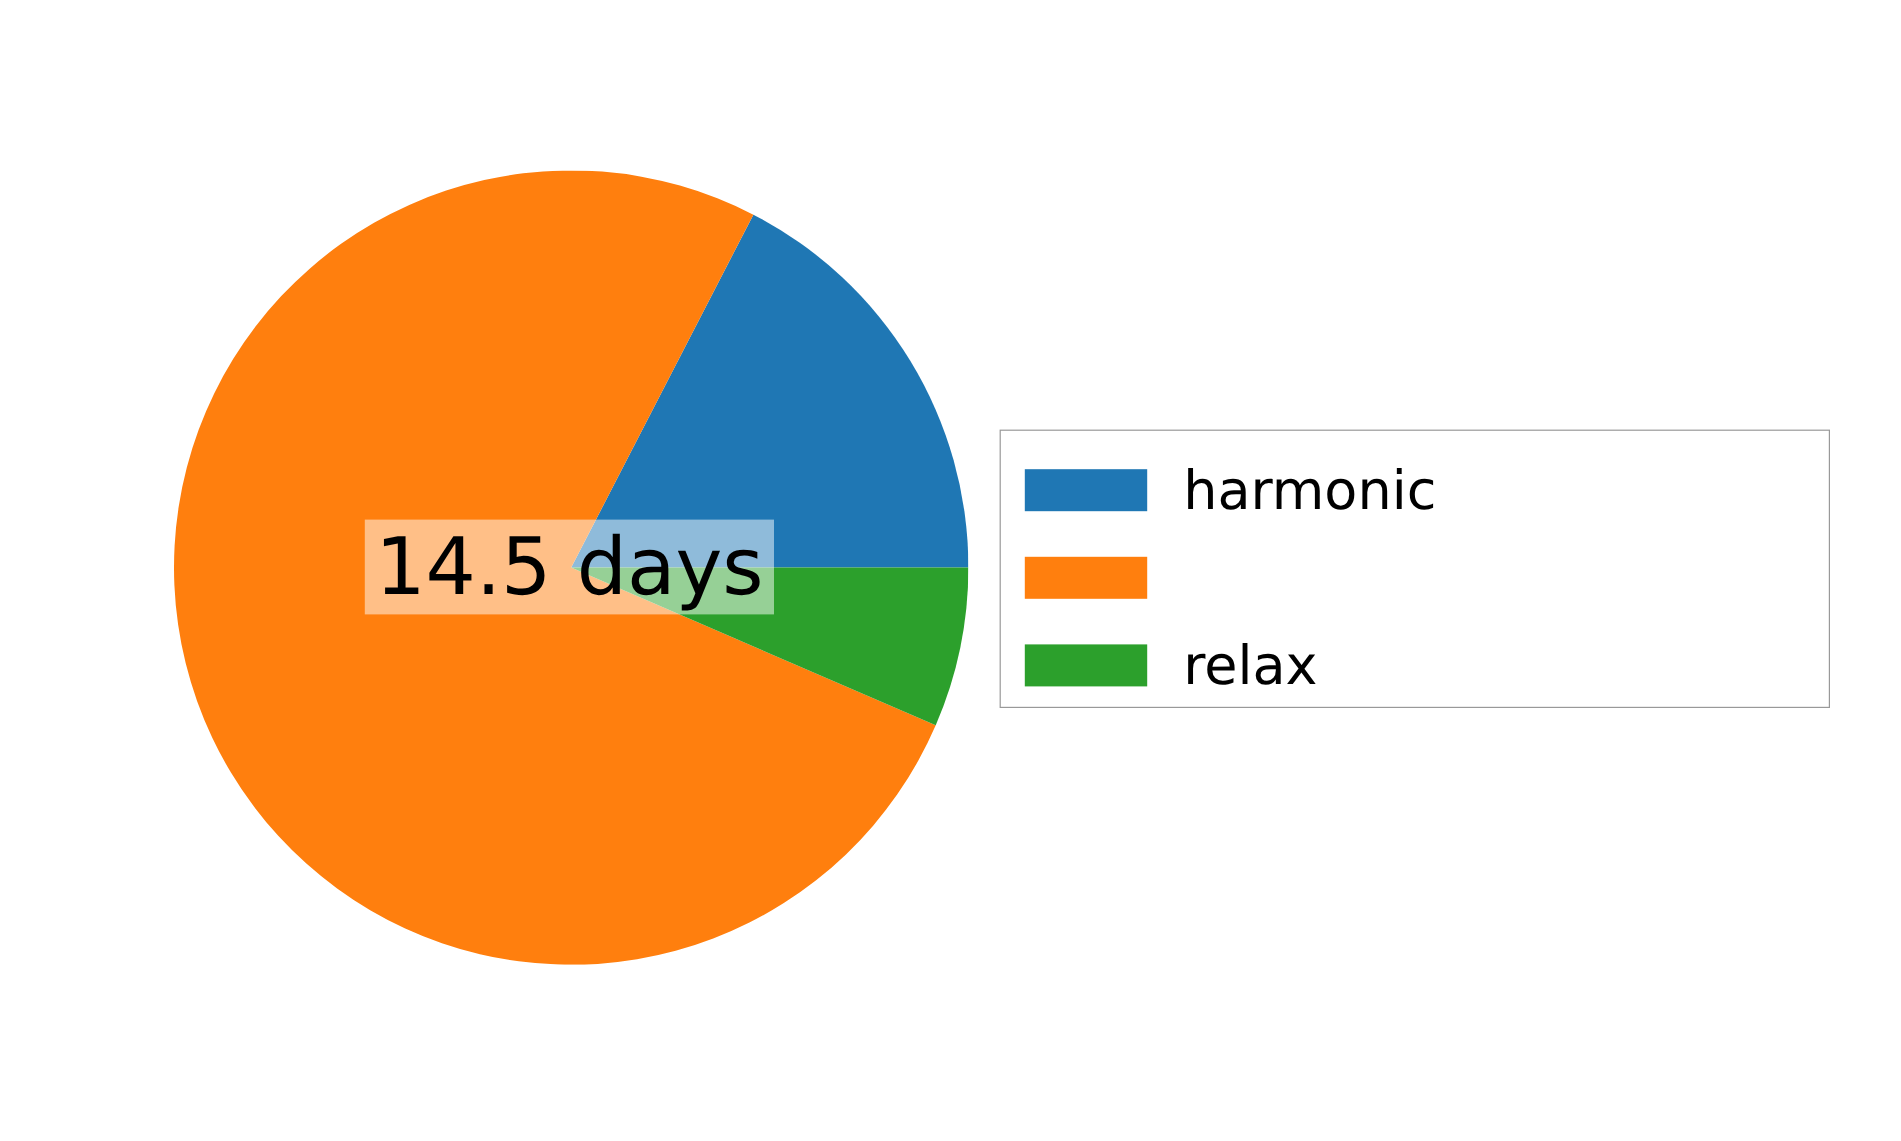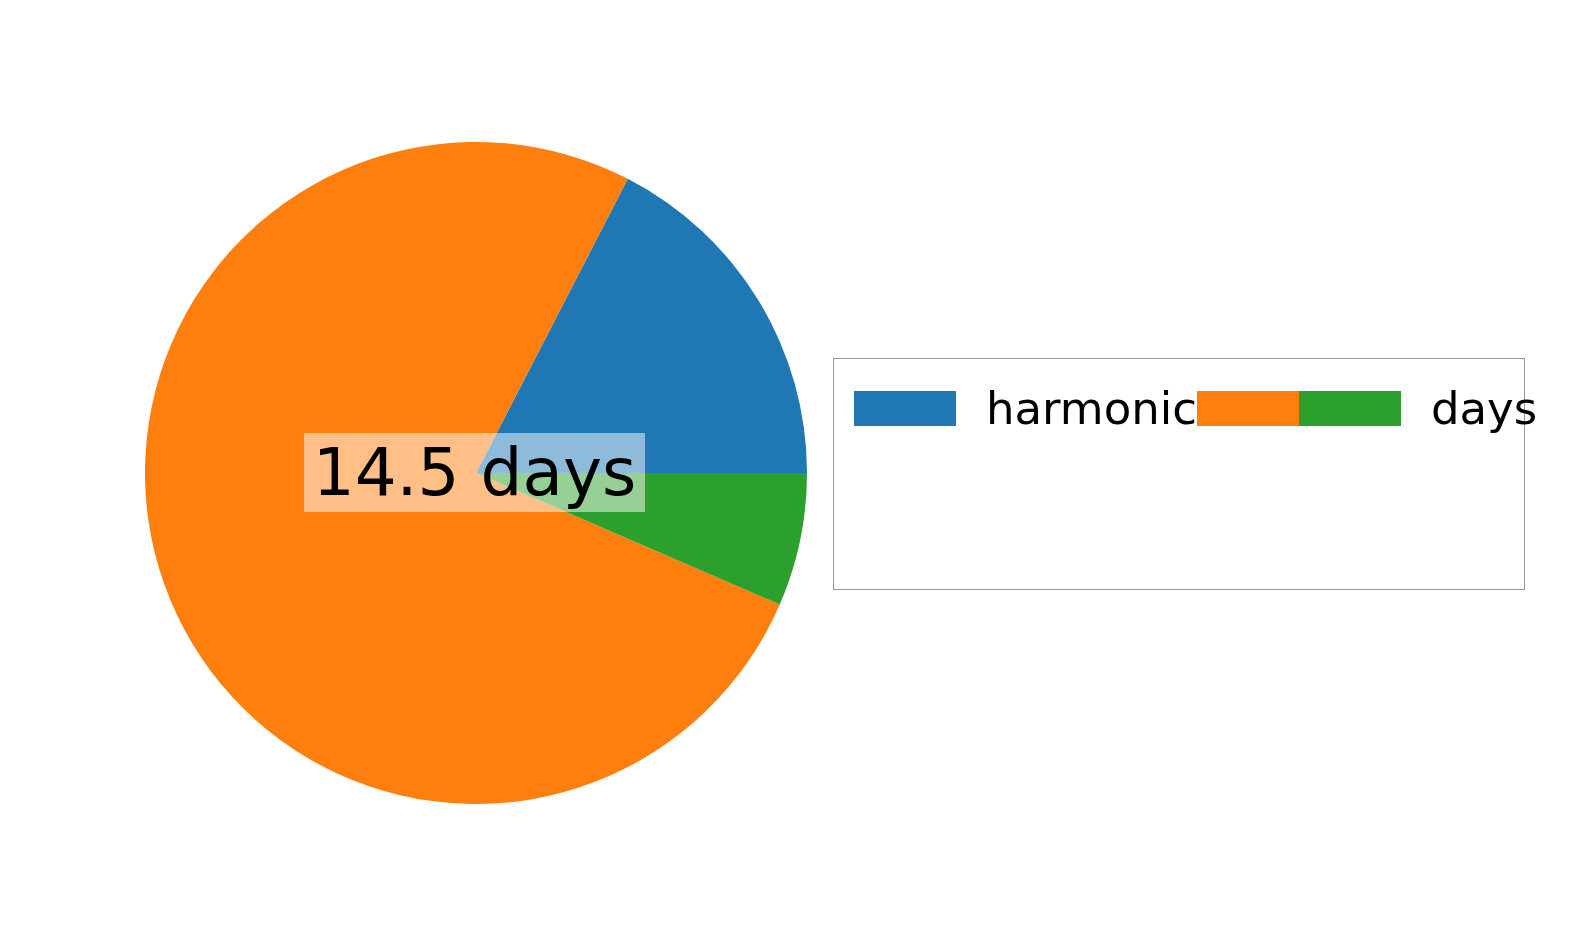--- a/index.html
+++ b/index.html
@@ -62,21 +62,21 @@
     height: 232px;
     background: #ffffff;
     border: 1.6px solid #999999;
     box-sizing: border-box;
   }
   #legend-rows {
     position: absolute;
     left: 20px;
     top: 13px;
     display: flex;
-    flex-direction: row;
+    flex-direction: column;
   }
   .legend-row {
     display: flex;
     align-items: center;
     height: 73px;
   }
   .legend-swatch {
     width: 102px;
     height: 35px;
     flex: 0 0 auto;
@@ -113,18 +113,18 @@
     <div id="legend-rows">
         <div class="legend-row">
           <span class="legend-swatch" style="background: rgb(31, 119, 180);"></span>
           <span class="legend-label">harmonic</span>
         </div>
         <div class="legend-row">
           <span class="legend-swatch" style="background: rgb(255, 127, 14);"></span>
         </div>
         <div class="legend-row">
           <span class="legend-swatch" style="background: rgb(44, 160, 44);"></span>
-          <span class="legend-label">days</span>
+          <span class="legend-label">relax</span>
         </div>
       </div>
   </div>
 
 </div>
 
 </body></html>

